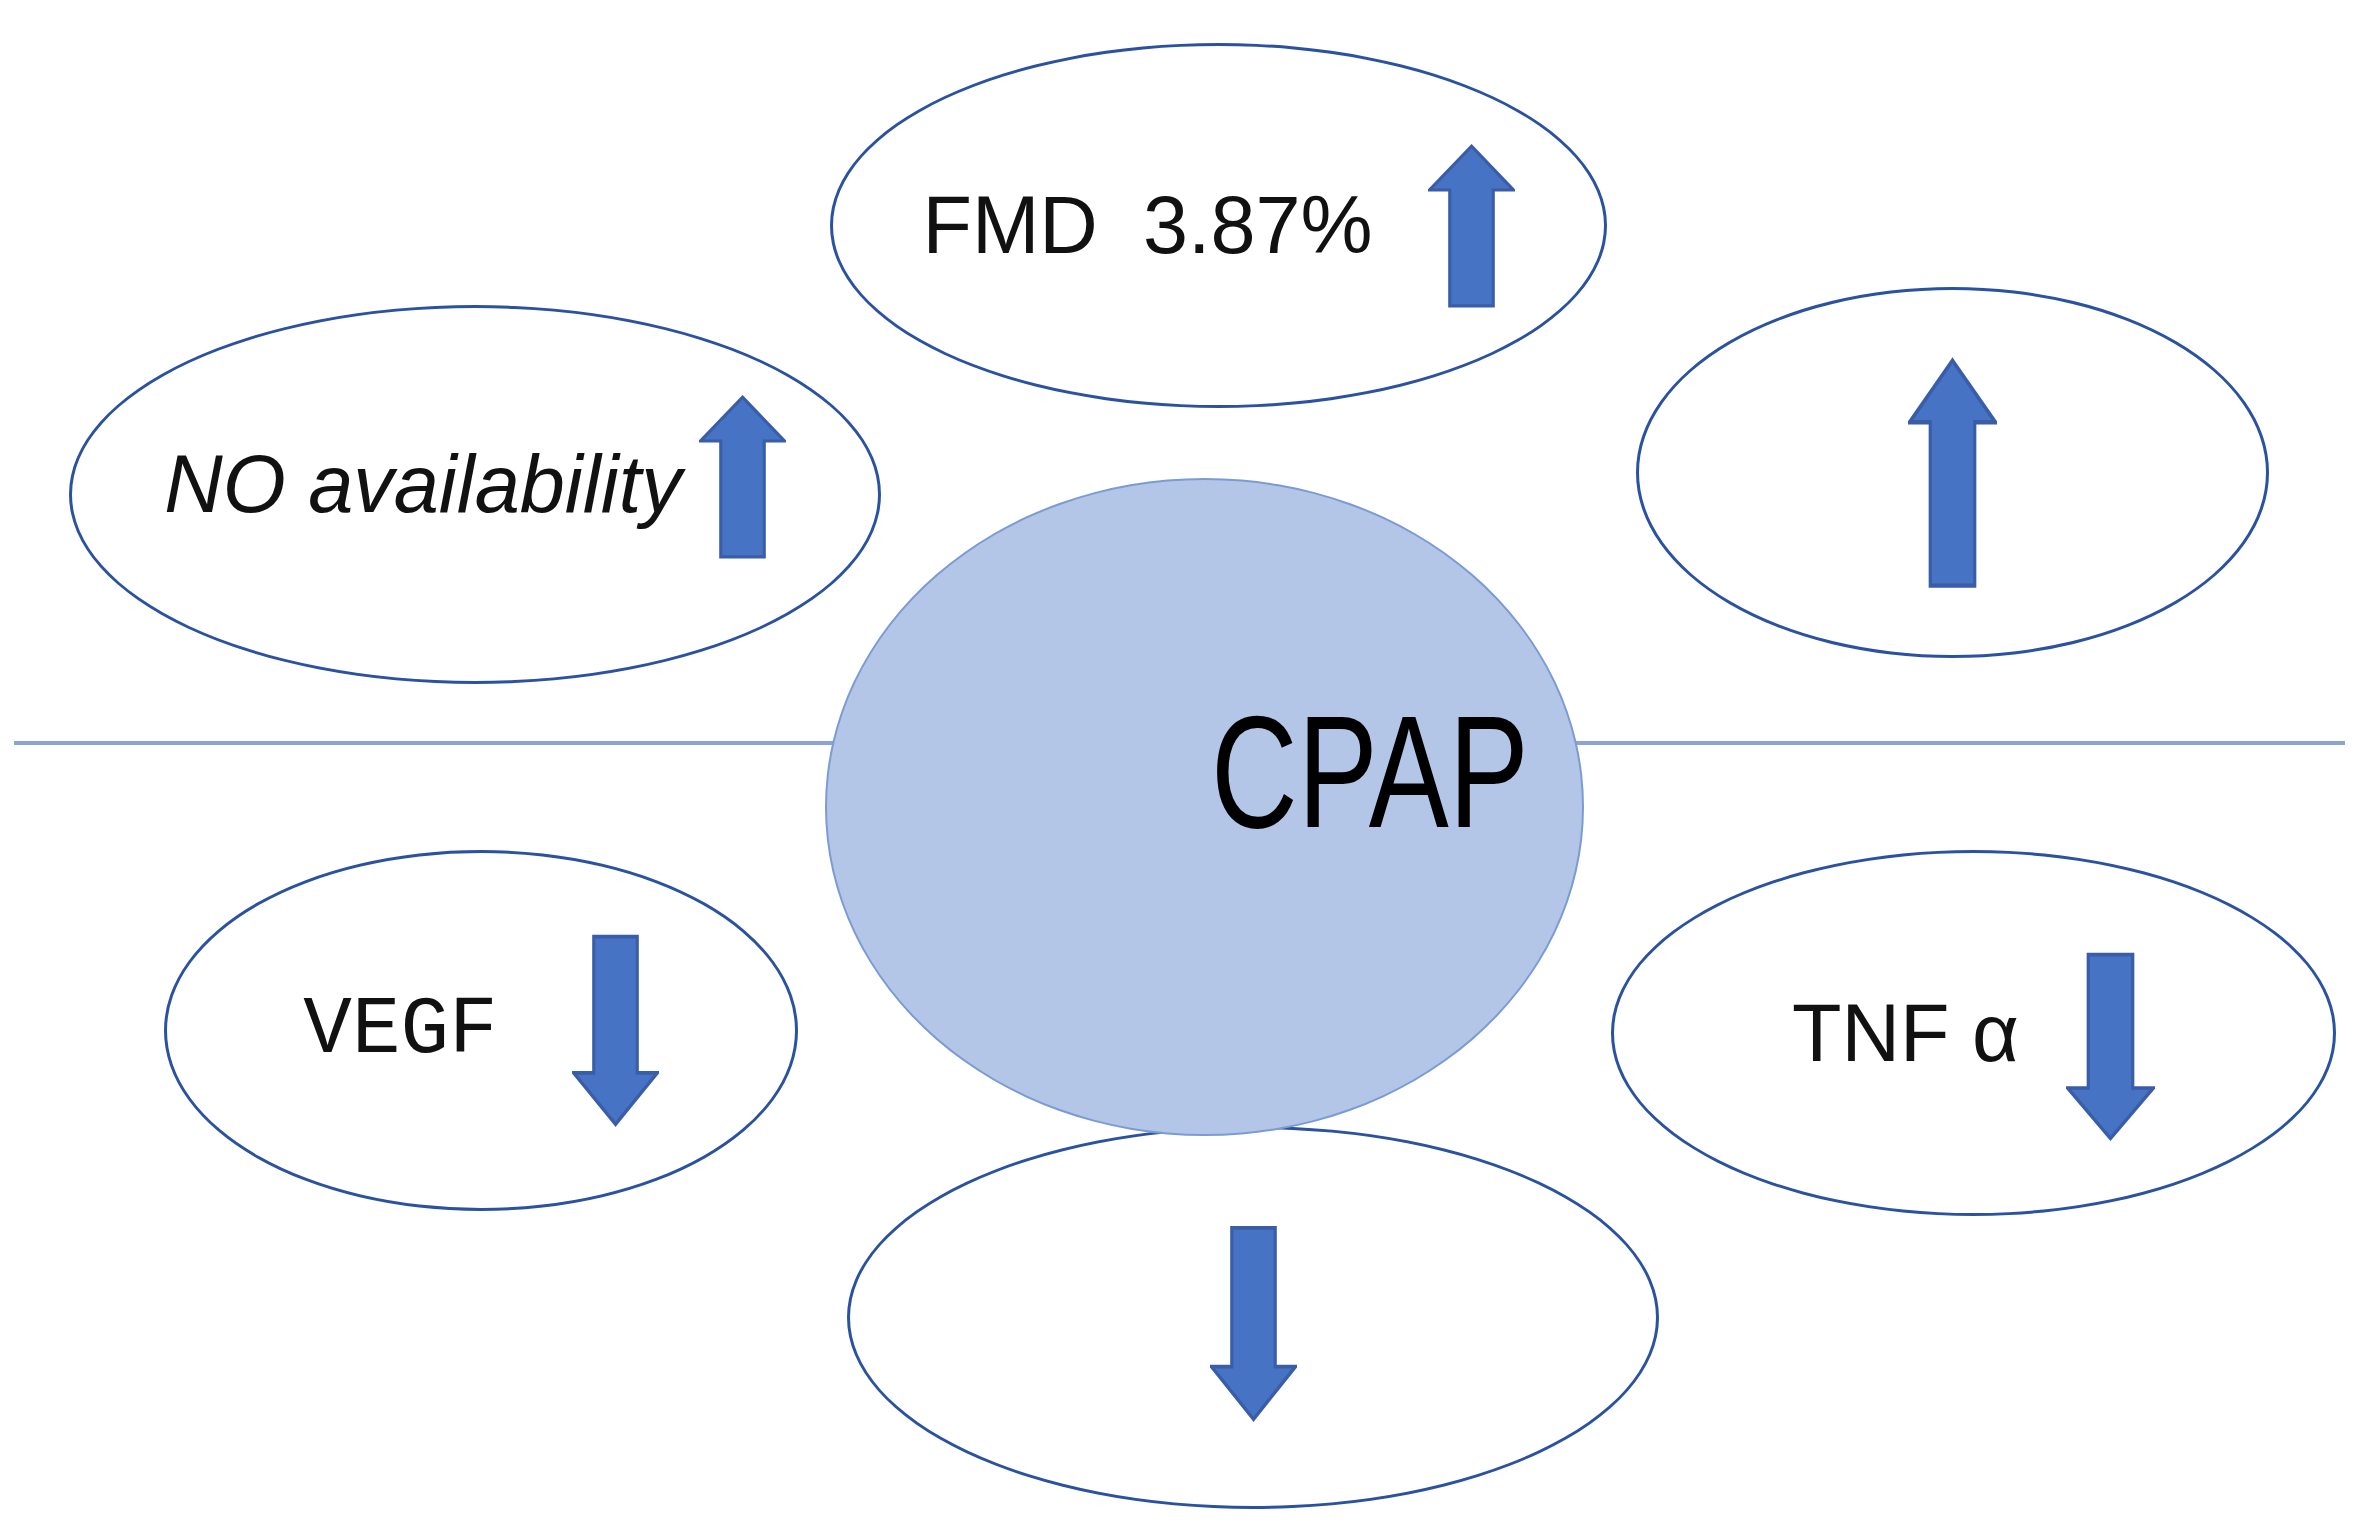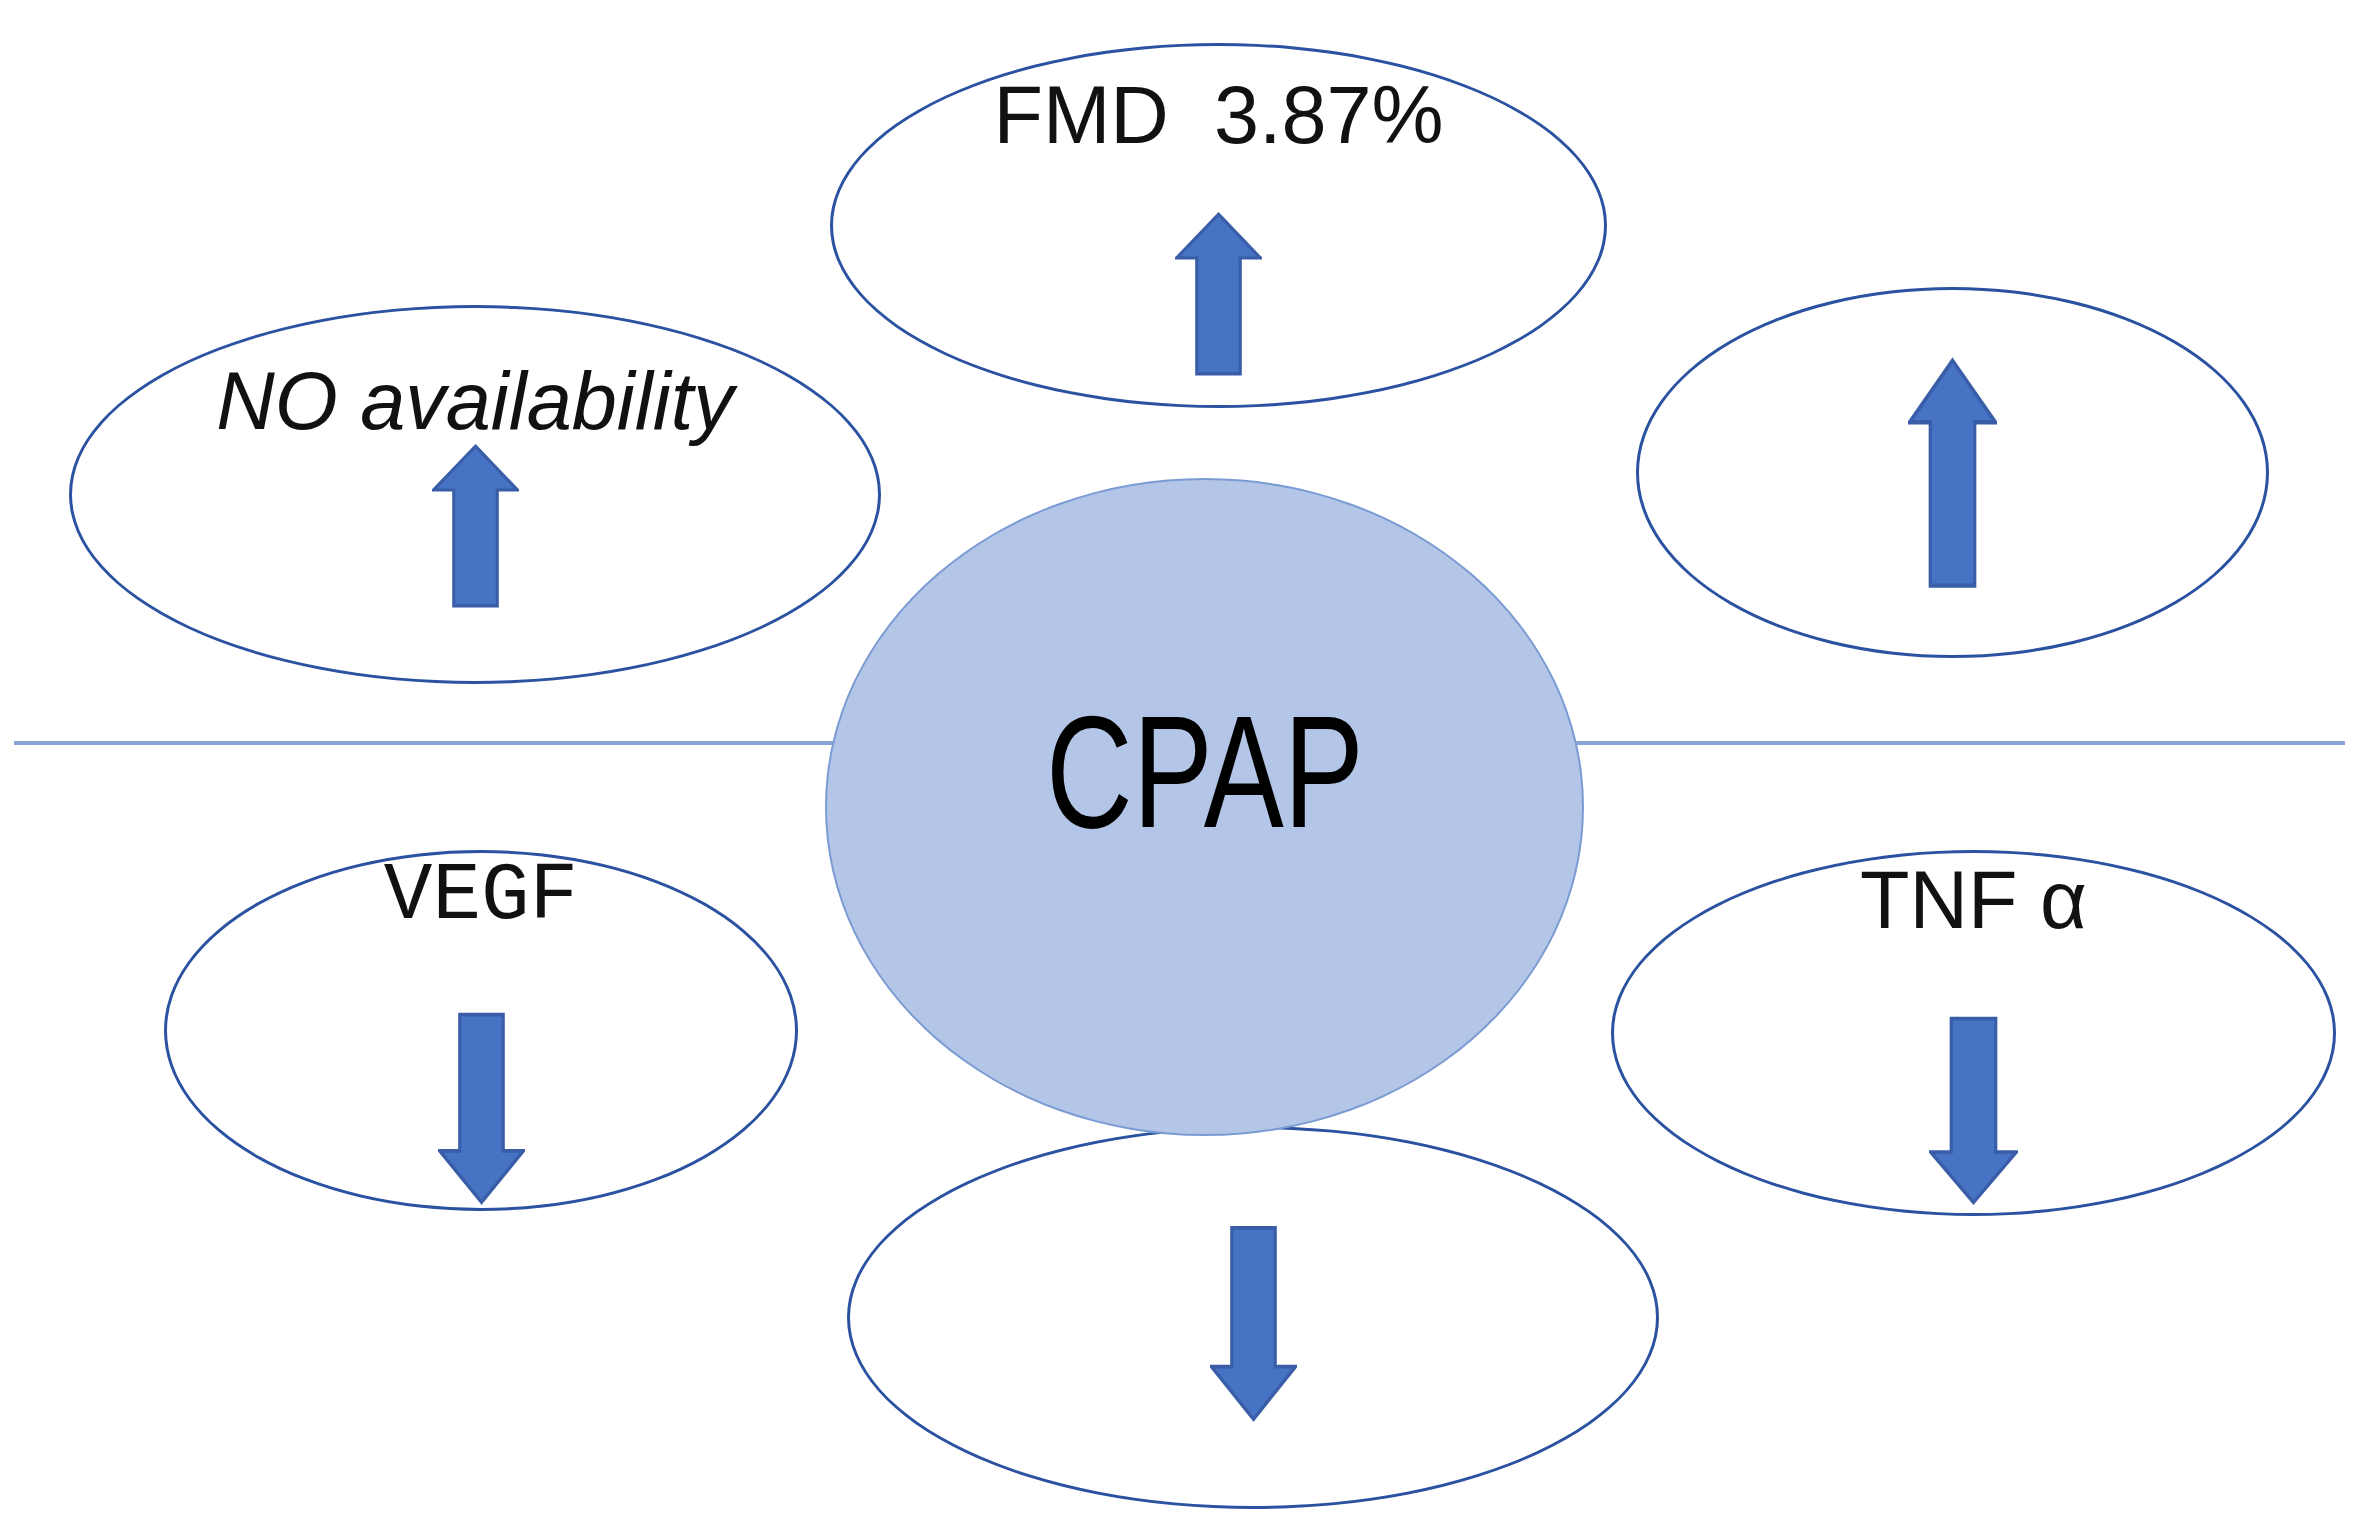--- a/index.html
+++ b/index.html
@@ -17,36 +17,35 @@
     z-index:1;
   }
   .node {
     position:absolute;
     box-sizing:border-box;
     border:3.9px solid var(--node-outline,#2b52a1);
     border-radius:50%;
     background:#ffffff;
     display:flex; align-items:center; justify-content:center;
     z-index:2;
-    flex-direction:column;
   }
   .label {
     font-size:81px;
     color:var(--text,#111111);
     white-space:pre;
     line-height:1;
   }
   .center-node {
     position:absolute; left:825px; top:478px;
     width:759px; height:658px;
     box-sizing:border-box;
     background:var(--center-fill,#b3c6e7);
     border:2.3px solid var(--center-border,#7b9bd3);
     border-radius:50%;
-    display:flex; align-items:center; justify-content:center;
+    display:flex; align-items:center; justify-content:flex-end;
     z-index:3;
   }
   .center-label {
     font-size:160px;
     color:#000000;
     transform:scaleX(0.75);
     margin-top:-70px;
     line-height:1;
     white-space:pre;
   }

